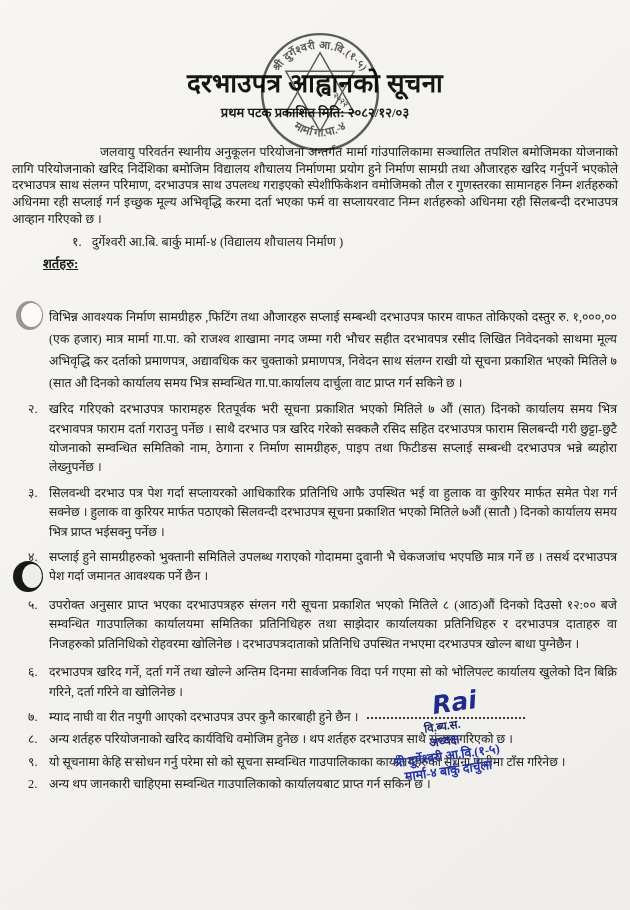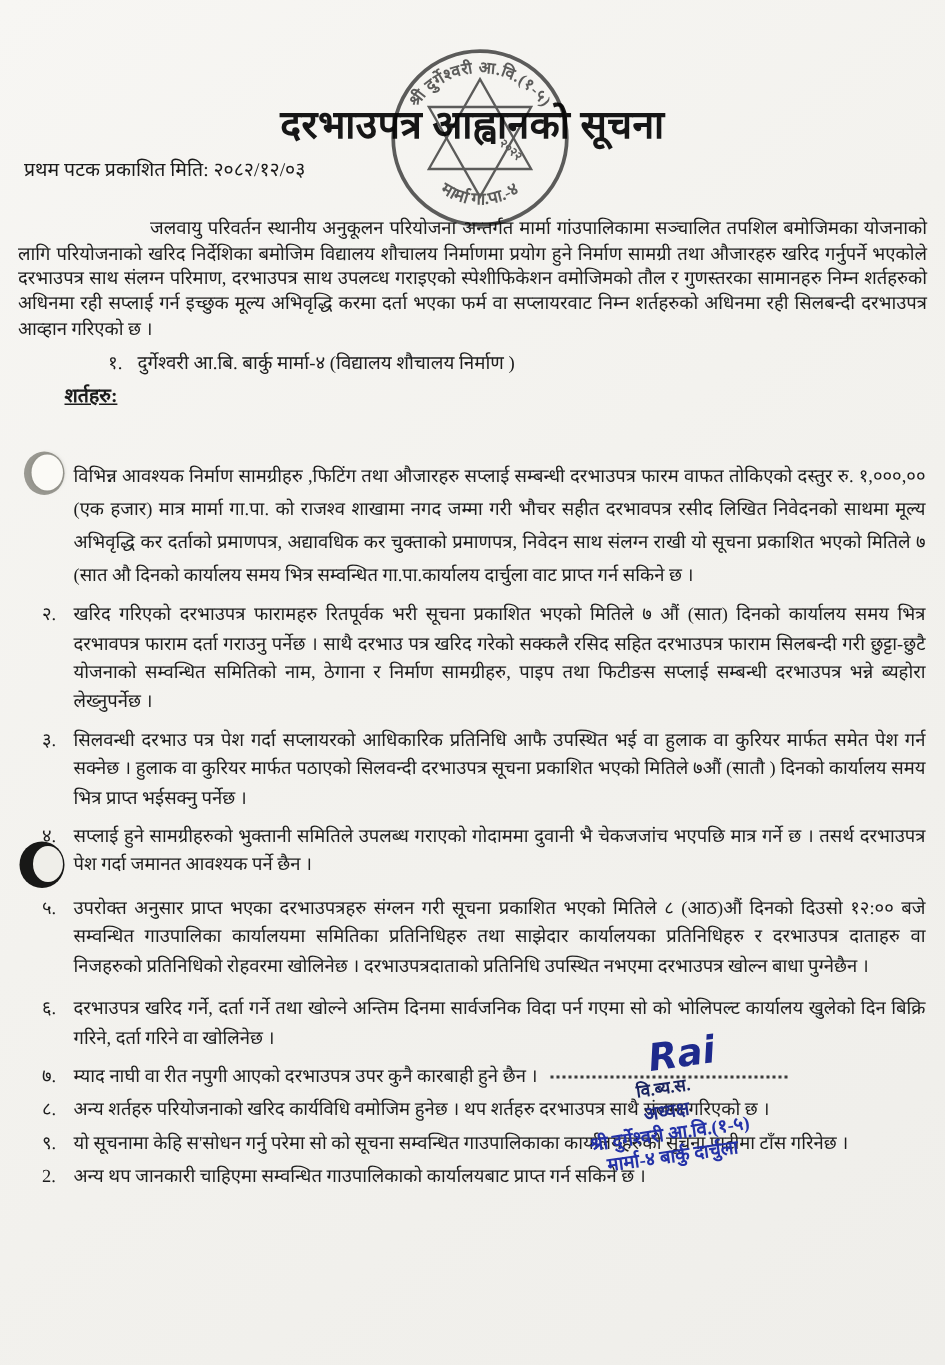--- a/index.html
+++ b/index.html
@@ -13,26 +13,25 @@
   }
   .title {
     margin:64px 0 0 0;
     text-align:center;
     font-size:26px;
     font-weight:bold;
     letter-spacing:0.3px;
     color:#161616;
   }
   .pubdate {
-    text-align:left;
+    text-align:center;
     font-size:13px;
-    font-weight:normal;
+    font-weight:bold;
     margin-top:3px;
     color:#1a1a1a;
-    padding-left:16px;
   }
   .intro {
     margin:23px 12px 0 12px;
     font-size:12.3px;
     line-height:1.36;
     text-align:justify;
     text-indent:88px;
   }
   .section-heading {
     margin:4px 0 0 43px;

